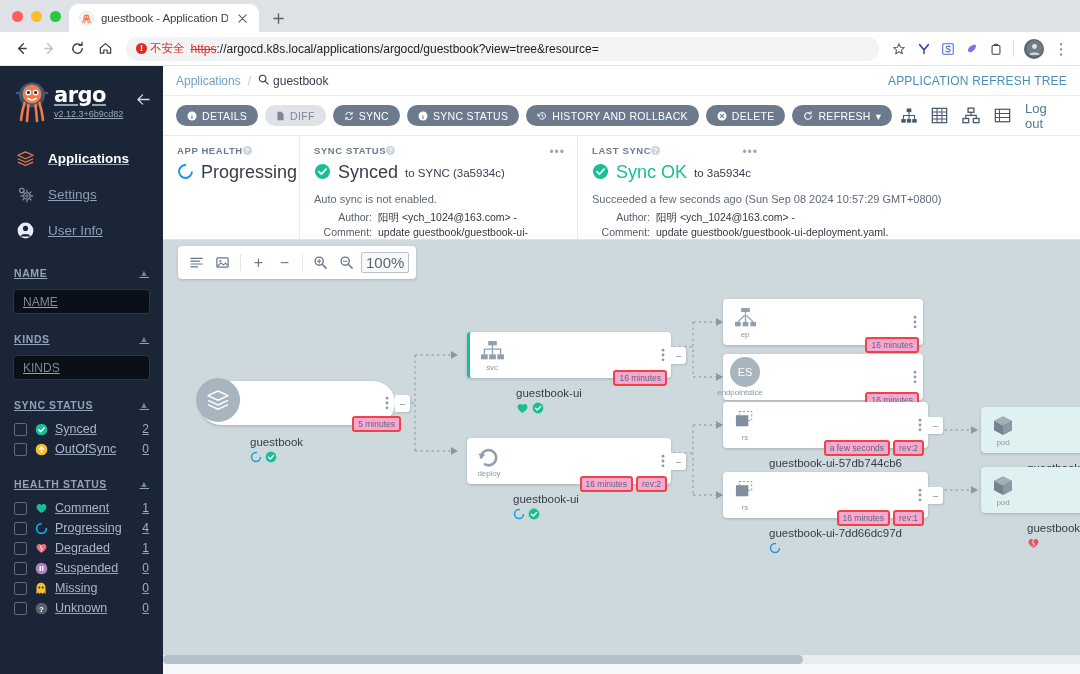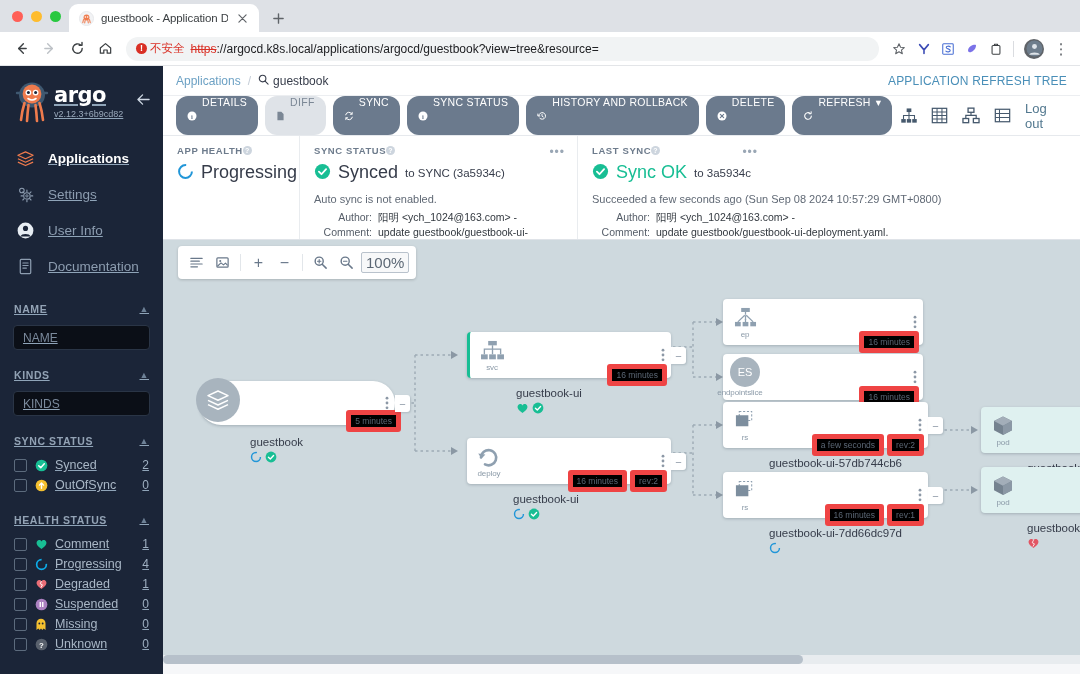--- a/index.html
+++ b/index.html
@@ -111,22 +111,22 @@
   .bc-link { color:#6ca1c4; }
   .bc-sep { color:#c4ccd6; margin:0 7px; }
   .bc-cur { display:flex; align-items:center; gap:4px; color:#363c4a; }
   .adt-title { margin-left:auto; color:#4a8fb8; font-size:12px; letter-spacing:0.2px; }
 
   .toolbar {
     height:40px; background:#fff; display:flex; align-items:center; padding:0 13px; gap:7px;
     border-bottom:1px solid #e6e9ed;
   }
   .tbtn {
-    height:39px; border-radius:12px; background:#6b7a8d; color:#fff;
-    display:flex; gap:5px; padding:0 11px; font-size:10.5px;
+    height:21px; border-radius:12px; background:#6b7a8d; color:#fff;
+    display:flex; align-items:center; gap:5px; padding:0 11px; font-size:10.5px;
     letter-spacing:0.3px; white-space:nowrap;
   }
   .tbtn.ghost { background:#dfe3e8; color:#7b8795; }
   .tbtn .ic { display:flex; align-items:center; }
   .tb-right { margin-left:auto; display:flex; align-items:center; gap:13px; }
   .view-ic { width:19px; height:19px; display:flex; align-items:center; justify-content:center; color:#46596d; }
   .logout { color:#52788f; font-size:13px; }
 
   .cards { display:flex; background:#fff; border-bottom:1px solid #dfe3e8; height:104px; }
   .card { padding:9px 14px 0 14px; position:relative; }
@@ -173,21 +173,21 @@
     align-items:center; justify-content:center; color:#8fa0b0; padding-top:2px;
   }
   .node-kind { font-size:8px; color:#8b9aa8; margin-top:1px; letter-spacing:-0.1px; }
   .node-body { flex:1 1 auto; padding:7px 4px 0 2px; min-width:0;margin-top:48px; }
   .node-name { font-size:11.5px; color:#363c4a; white-space:nowrap; overflow:hidden; }
   .node-status { display:flex; align-items:center; gap:3px; margin-top:3px; }
   .node-dots { width:16px; flex:0 0 16px; display:flex; align-items:center; justify-content:center;
      color:#8c98a6; font-size:10px; letter-spacing:0; }
   .pill-row { position:absolute; right:4px; bottom:-8px; display:flex; gap:3px; z-index:3; }
   .pill {
-    background:#000000; border:5px solid #ef4444; border-radius:3px; font-size:8.5px;
+    background:#f9a8d4; border:2px solid #ef4444; border-radius:3px; font-size:8.5px;
     color:#5b6775; padding:1px 4px; white-space:nowrap;
   }
   .node.root-node { border-radius:26px; padding-left:0; }
   .root-circle { width:44px; height:44px; border-radius:50%; background:#a8b4be;
      display:flex; align-items:center; justify-content:center; margin:3px; flex:0 0 44px;}
   .es-circle { width:30px; height:30px; border-radius:50%; background:#a8b4be; color:#fff;
      display:flex; align-items:center; justify-content:center; font-size:11px; }
 
   .collapse-tab {
     position:absolute; background:#fff; width:15px; height:17px; border-radius:0 3px 3px 0;
@@ -357,29 +357,20 @@
       </div>
       <div class="navitem">
         <span class="navicon">
           <svg width="19" height="19" viewBox="0 0 20 20">
               <circle cx="10" cy="10" r="8.3" fill="#e7edf3"></circle>
               <circle cx="10" cy="7.8" r="2.7" fill="#1b2538"></circle>
               <path d="M4.6 16.4 C5.7 12.9 14.3 12.9 15.4 16.4" fill="#1b2538"></path>
             </svg>
         </span>
         <span>User Info</span>
-      </div>
-      <div class="navitem">
-        <span class="navicon">
-          <svg width="19" height="19" viewBox="0 0 20 20">
-              <rect x="4.5" y="2.6" width="11" height="14.8" rx="1" stroke="#8d9db0" stroke-width="1.3" fill="none"></rect>
-              <path d="M7.2 6.3 H12.8 M7.2 9 H12.8 M7.2 11.7 H11" stroke="#8d9db0" stroke-width="1.1" stroke-linecap="round"></path>
-            </svg>
-        </span>
-        <span>Documentation</span>
       </div>
     </div>
 
     <div class="filter-sec">
       <div class="filter-head">
         <span>NAME</span>
         <span class="caret">▲</span>
       </div>
       <div class="filter-input">
         <span>NAME</span>

